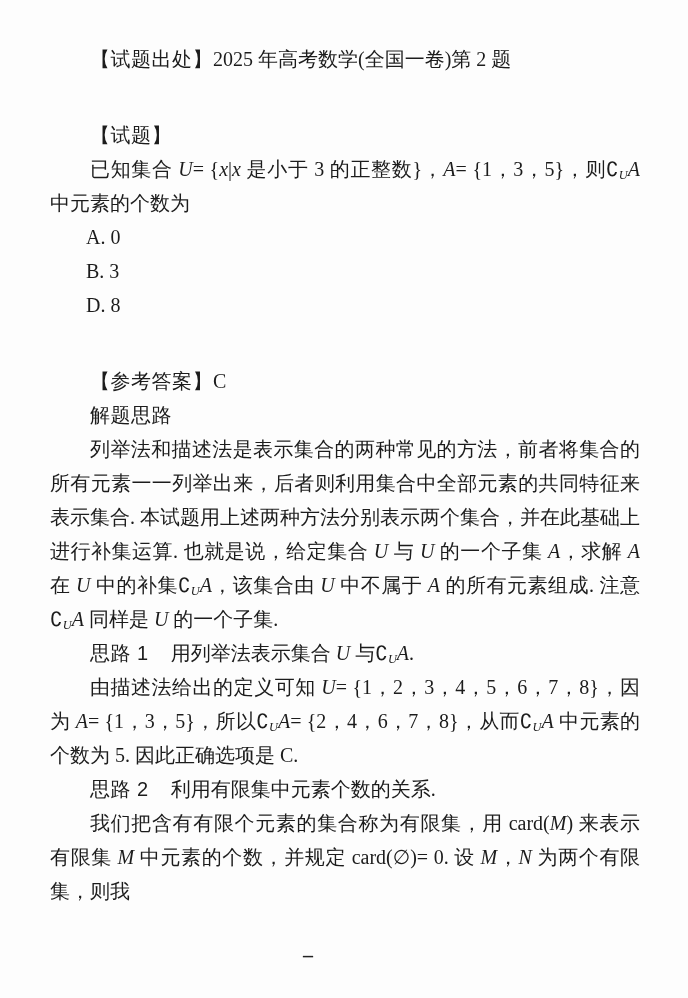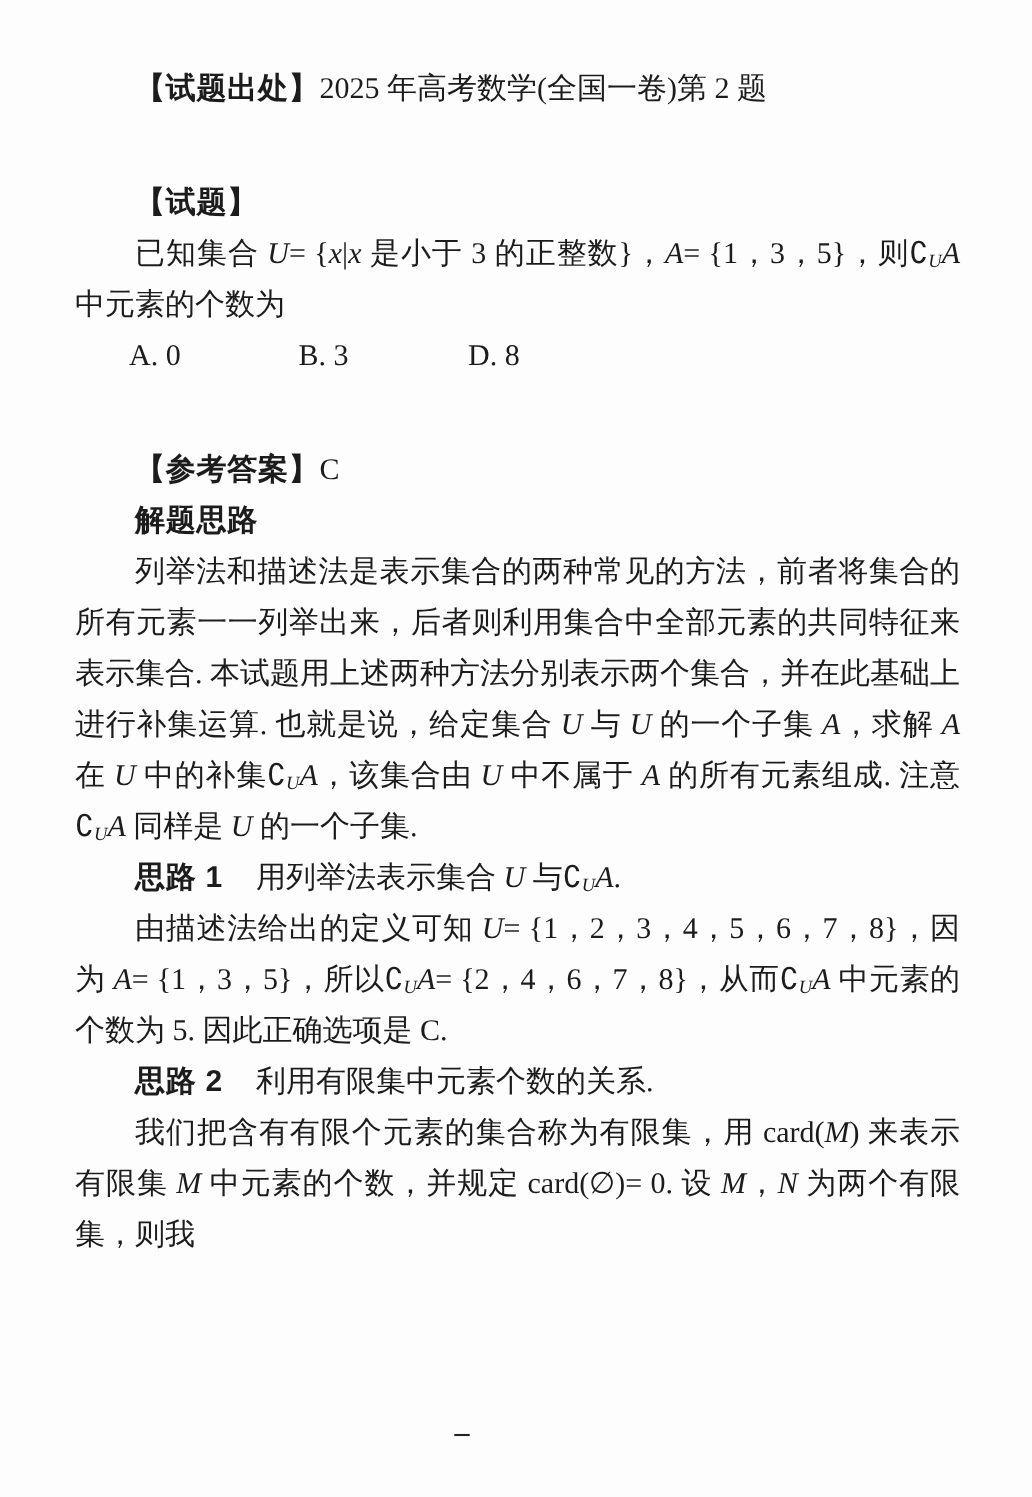--- a/index.html
+++ b/index.html
@@ -19,34 +19,35 @@
     position: absolute;
     left: 50px; right: 48px; top: 42px;
     font-size: 20px;
     line-height: 34px;
   }
   p.para {
     text-indent: 2em;
     text-align: justify;
   }
   .hd {
-    font-weight: 700;
+    font-weight: 400;
     font-family: "Liberation Sans", "DejaVu Sans", sans-serif;
     letter-spacing: 0.5px;
   }
   .gap { margin-top: 42px; }
   .it { font-style: italic; }
   sub {
     font-size: 0.62em;
     line-height: 0;
     vertical-align: -0.25em;
   }
   .options {
     display: flex;
     padding-left: 36px;
+    flex-direction: column;
   }
   .opt { width: 113px; }
   .opt:last-child { width: auto; }
   .sp2 { display: inline-block; width: 1.1em; }
   .page-mark {
     position: absolute;
     left: 303px; top: 944px;
     font-size: 20px;
     font-weight: 700;
     color: #222;

